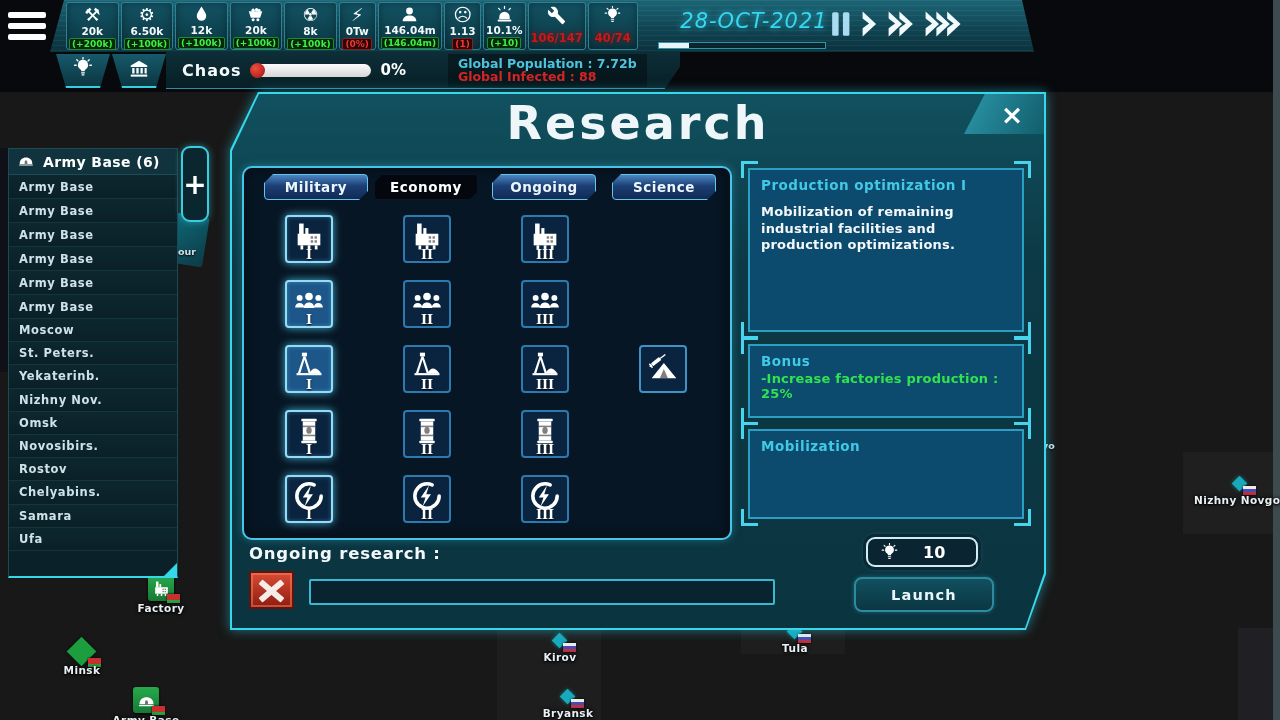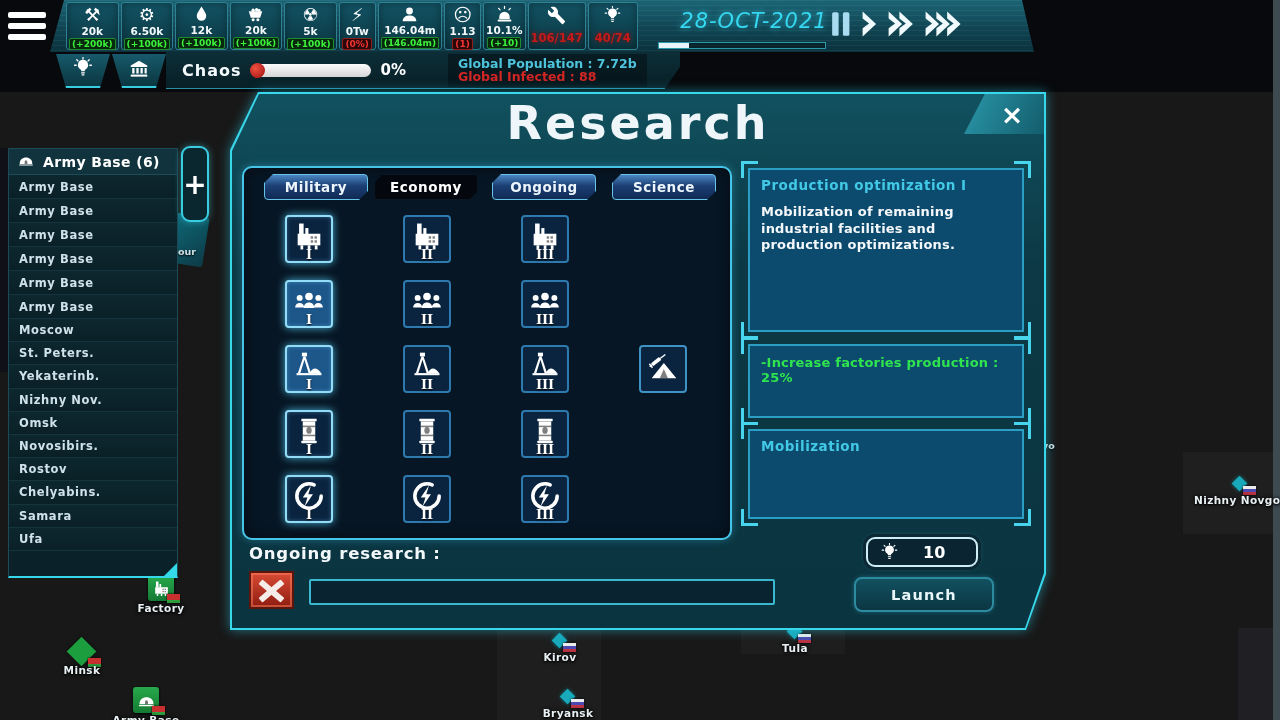--- a/index.html
+++ b/index.html
@@ -214,21 +214,21 @@
             <path d="M3.5 8h17l-2.6 8.2H6.1z"></path>
             <circle cx="9" cy="18.6" r="1.9"></circle>
             <circle cx="15" cy="18.6" r="1.9"></circle>
           </svg>
         </span>
         <div class="res-value">20k</div>
         <div class="res-delta green">(+100k)</div>
       </div>
       <div class="res-tile">
         <span class="res-icon uni">☢</span>
-        <div class="res-value">5k</div>
+        <div class="res-value">8k</div>
         <div class="res-delta green">(+100k)</div>
       </div>
       <div class="res-tile">
         <span class="res-icon uni">⚡</span>
         <div class="res-value">0Tw</div>
         <div class="res-delta red">(0%)</div>
       </div>
       <div class="res-tile wide">
         <span class="res-icon">
           <svg viewBox="0 0 24 24" fill="#fff">
@@ -578,20 +578,21 @@
         <i class="ck bl"></i>
         <i class="ck br"></i>
       <div class="ip-title">Production optimization I</div>
       <div class="ip-body">Mobilization of remaining industrial facilities and production optimizations.</div>
     </div>
     <div class="info-panel" style="top:252px;height:74px">
       <i class="ck tl"></i>
         <i class="ck tr"></i>
         <i class="ck bl"></i>
         <i class="ck br"></i>
+      <div class="ip-title">Bonus</div>
       <div class="ip-green">-Increase factories production : 25%</div>
     </div>
     <div class="info-panel" style="top:337px;height:90px">
       <i class="ck tl"></i>
         <i class="ck tr"></i>
         <i class="ck bl"></i>
         <i class="ck br"></i>
       <div class="ip-title">Mobilization</div>
     </div>
 

